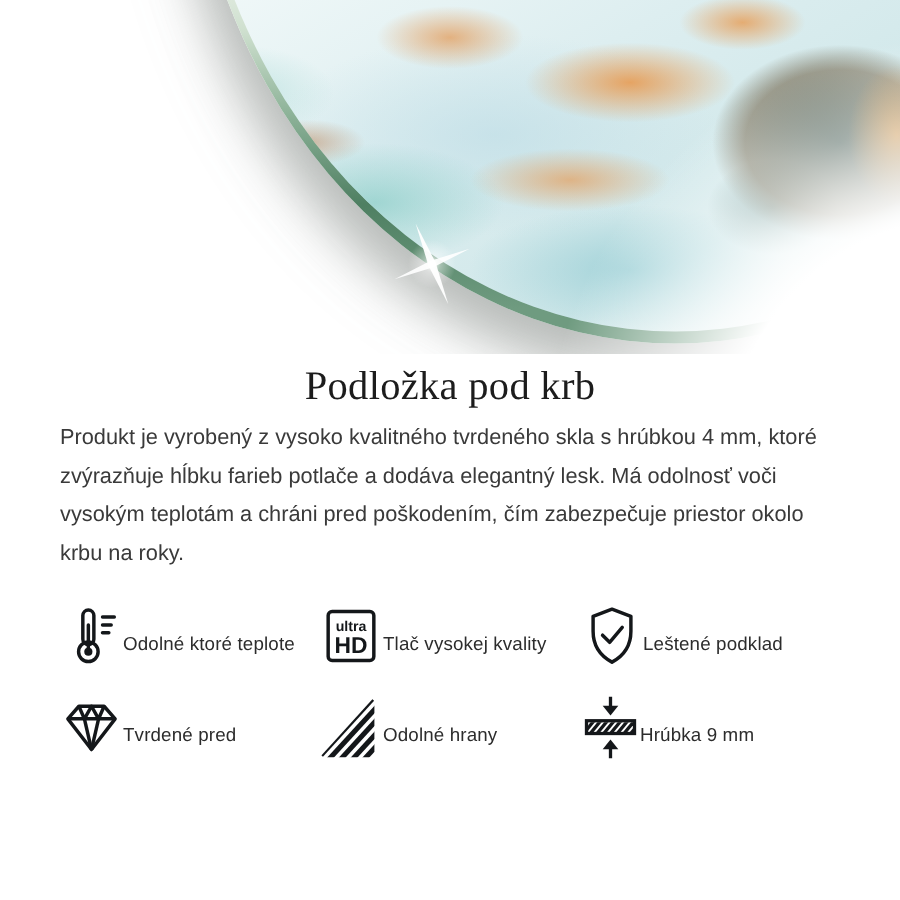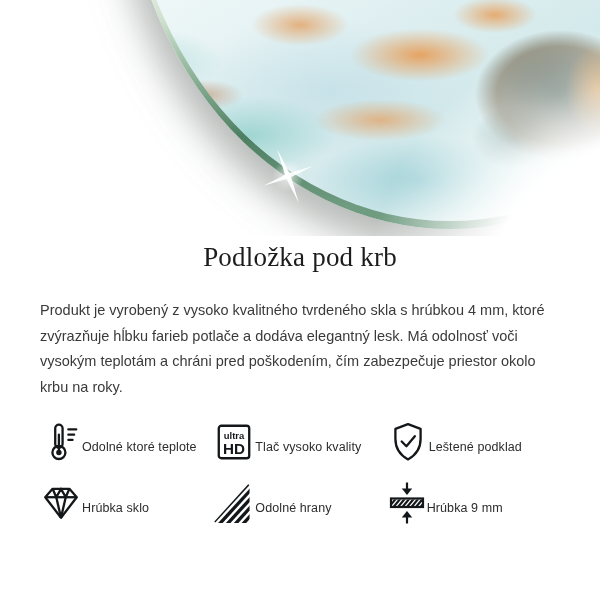--- a/index.html
+++ b/index.html
@@ -37,21 +37,21 @@
     background:radial-gradient(circle 380px at 645px 305px, #ffffff 42%, rgba(255,255,255,0) 74%);
   }
   .sparkle{position:absolute;left:258px;top:146px;width:60px;height:60px;}
   
   .content{padding:0 40px;}
   .page-title{
     font-family:"Liberation Serif", serif;font-weight:400;
     font-size:27px;line-height:33px;color:#1c1c1c;margin:5px 0 0;letter-spacing:.2px;text-align:center;
   }
   .description{
-    margin:24px 0 0;max-width:528px;
+    margin:6px 0 0;max-width:528px;
     font-size:14.5px;line-height:25.5px;color:#3a3a3a;
   }
   
   .features{
     margin-top:19px;display:grid;grid-template-columns:repeat(3,1fr);
     row-gap:15px;
   }
   .feature{display:flex;flex-direction:row;align-items:center;text-align:center;}
   .feature .icon-box{height:46px;display:flex;align-items:center;justify-content:center;}
   .feature svg{display:block;}
@@ -107,21 +107,21 @@
     </div>
 
     <div class="feature">
       <div class="icon-box">
         <svg width="42" height="42" viewBox="0 0 40 40">
           <rect class="ico" x="5.5" y="4.5" width="29" height="31" rx="2.5"></rect>
           <text x="20" y="17" text-anchor="middle" font-size="9" font-weight="600" fill="#14171a" font-family="Liberation Sans, sans-serif">ultra</text>
           <text x="20" y="31" text-anchor="middle" font-size="14.5" font-weight="700" fill="#14171a" font-family="Liberation Sans, sans-serif">HD</text>
         </svg>
       </div>
-      <div class="feature-label">Tlač vysoko kvality</div>
+      <div class="feature-label">Tlač vysokej kvality</div>
     </div>
 
     <div class="feature">
       <div class="icon-box">
         <svg width="42" height="42" viewBox="0 0 40 40">
           <path class="ico" stroke-linejoin="round" d="M20 3 L32 7.5 V17 C32 26.5 27.5 32.6 20 36.6 C12.5 32.6 8 26.5 8 17 V7.5 Z"></path>
           <polyline class="ico" points="14,19.5 18.5,24 26.5,14.5" stroke-linecap="round" stroke-linejoin="round"></polyline>
         </svg>
       </div>
       <div class="feature-label">Leštené podklad</div>
@@ -132,21 +132,21 @@
         <svg width="42" height="42" viewBox="0 0 40 40">
           <g class="ico" stroke-width="1.8" stroke-linejoin="round">
             <polygon points="12,6.5 28,6.5 35,14.5 20,34 5,14.5"></polygon>
             <line x1="5" y1="14.5" x2="35" y2="14.5"></line>
             <polyline points="12,6.5 15.5,14.5 20,6.5 24.5,14.5 28,6.5"></polyline>
             <line x1="15.5" y1="14.5" x2="20" y2="34"></line>
             <line x1="24.5" y1="14.5" x2="20" y2="34"></line>
           </g>
         </svg>
       </div>
-      <div class="feature-label">Hrúbka sklo</div>
+      <div class="feature-label">Tvrdené pred</div>
     </div>
 
     <div class="feature">
       <div class="icon-box">
         <svg width="42" height="42" viewBox="0 0 40 40">
           <defs>
             <clipPath id="triClip">
                 <polygon points="0,39 35,0.5 35,39"></polygon>
               </clipPath>
           </defs>

